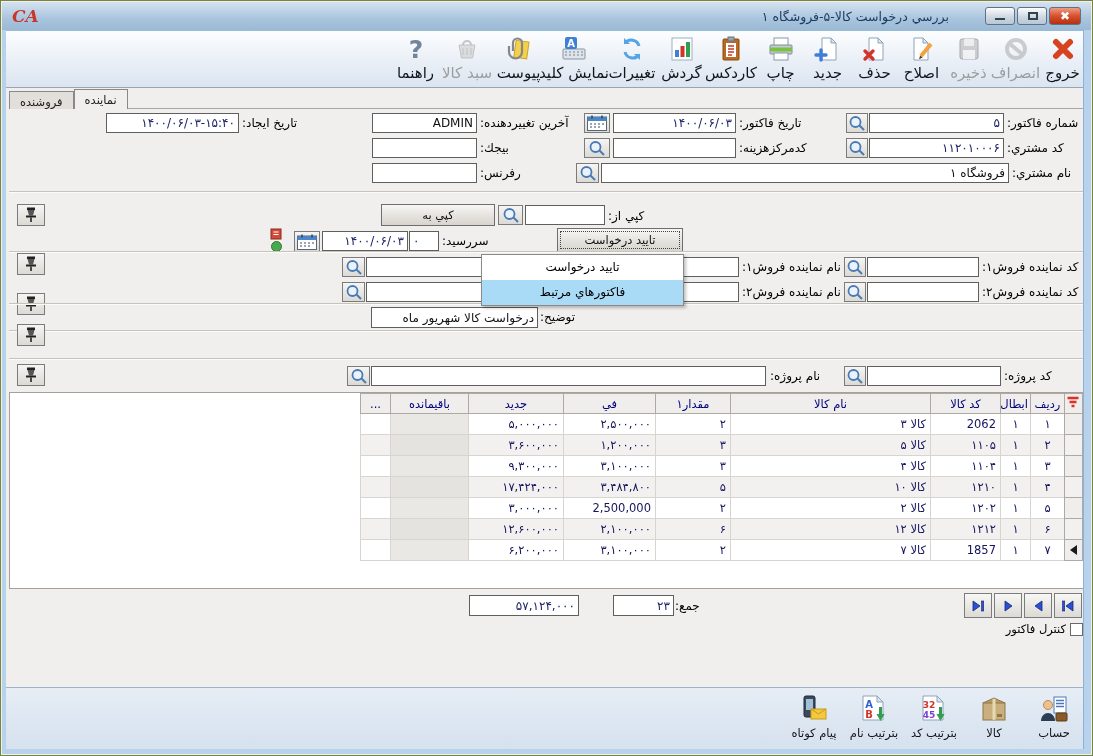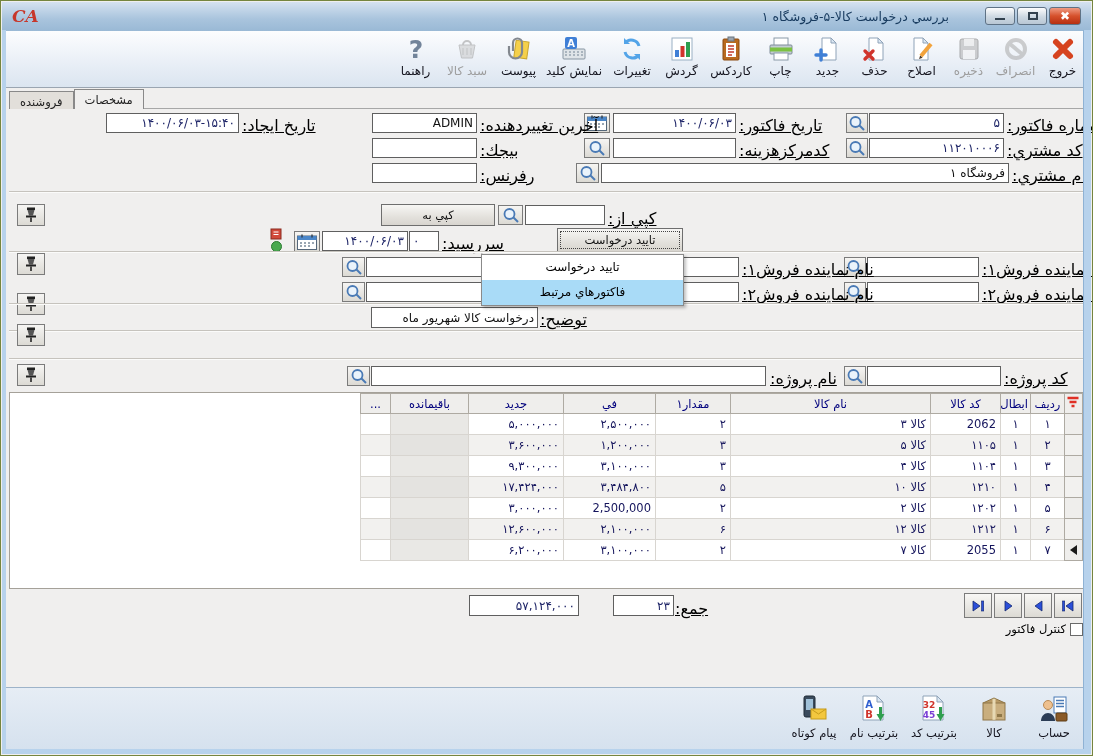--- a/index.html
+++ b/index.html
@@ -28,33 +28,33 @@
   .glyph-max { position:absolute; left:10px; top:4px; width:10px; height:8px; border:2px solid #33424f; }
   .glyph-x { position:absolute; left:0; right:0; top:1px; text-align:center; color:#fff; font-size:12px; font-weight:bold; }
 
   
   .toolbar { position:absolute; top:30px; left:2px; right:2px; height:57px;
     background:linear-gradient(#fcfdfe,#e8eef6 60%,#dbe5f0); border-bottom:1px solid #9aa5b1;
     display:flex; flex-direction:row-reverse; align-items:flex-start; padding:2px 4px 0 0; }
   .titem { display:flex; flex-direction:column; align-items:center; width:47px; padding-top:1px; cursor:default; }
   .titem.w64{width:64px} .titem.w82{width:84px} .titem.w56{width:56px} .titem.w52{width:52px}
   .ticon { height:30px; display:flex; align-items:center; justify-content:center; }
-  .tlabel { font-size:12px; color:#14141e; direction:rtl; white-space:nowrap; }
+  .tlabel { font-size:15px; color:#14141e; direction:rtl; white-space:nowrap; }
   .titem.disabled .tlabel { color:#9d9d9d; }
   .titem.disabled .ticon { filter:grayscale(1); opacity:.55; }
 
   
   .tabstrip { position:absolute; top:88px; left:8px; height:20px; direction:rtl; display:flex; z-index:3; }
   .tab { font-size:11.5px; padding:3px 10px 0 10px; height:20px; border:1px solid #898989; border-bottom:none;
     background:#e2dfda; color:#222; margin-top:2px; height:18px; }
   .tab.active { background:#f0efee; margin-top:0; height:20px; position:relative; }
   .panel-line { position:absolute; top:107px; left:8px; right:9px; height:1px; background:#a7a7a7; z-index:1; }
 
   
-  .lbl { position:absolute; direction:rtl; font-size:16px; color:#000; white-space:nowrap;text-decoration:underline; }
+  .lbl { position:absolute; direction:rtl; font-size:12px; color:#000; white-space:nowrap; }
   .inp { position:absolute; height:20px; border:1px solid #5f5f5f; background:#fff;
     font-family:"DejaVu Sans",sans-serif; font-size:12px; color:#1c2366; padding:0 3px;
     direction:rtl; text-align:right; }
   .inp.ltr { direction:ltr; }
   .btn { position:absolute; border:1px solid #6e6e6e; background:linear-gradient(#f7f6f4,#e3e1dc 60%,#d8d5cf);
     font-family:"DejaVu Sans",sans-serif; font-size:11.5px; color:#111; direction:rtl; text-align:center; }
   .btn.focused { outline:1px dotted #444; outline-offset:-4px; }
   .sqbtn { position:absolute; border:1px solid #7b7b7b; background:linear-gradient(#f6f5f3,#dcdad4);
     display:flex; align-items:center; justify-content:center; padding:0; }
   .sep { position:absolute; left:8px; right:9px; height:2px;
@@ -259,21 +259,21 @@
       <span class="ticon">
           <svg width="28" height="28">
             <text x="14" y="23" text-anchor="middle" font-size="25" font-weight="bold" fill="#72849a">?</text>
           </svg>
         </span>
       <span class="tlabel">راهنما</span>
     </div>
   </div>
 
   <div class="tabstrip">
-    <div class="tab active">مشخصات</div>
+    <div class="tab active">نماينده</div>
     <div class="tab">فروشنده</div>
   </div>
   <div class="panel-line"></div>
 
   <span class="lbl" style="left:1006px;top:115px">شماره فاكتور:</span>
   <input class="inp" style="left: 868px; top: 112px; width: 135px;" readonly="" value="۵">
   <button class="sqbtn" style="left:845px;top:112px;width:22px;height:20px">
       <svg width="20" height="18">
         <circle cx="8.5" cy="8" r="5" fill="#eaf3fb" stroke="#4a7ab5" stroke-width="1.8"></circle>
         <path d="M12.5 11.5 17 16" stroke="#4a7ab5" stroke-width="2"></path>
@@ -562,21 +562,21 @@
           <td class="c-num">۱۲,۶۰۰,۰۰۰</td>
           <td class="rem"></td>
           <td></td>
         </tr>
           <tr style="" class="current">
           <td class="ind">
               <span class="row-arrow"></span>
             </td>
           <td class="c-center">۷</td>
           <td class="c-center">۱</td>
-          <td class="c-num">2055</td>
+          <td class="c-num">1857</td>
           <td class="c-name">كالا ۷</td>
           <td class="c-num">۲</td>
           <td class="c-num">۳,۱۰۰,۰۰۰</td>
           <td class="c-num">۶,۲۰۰,۰۰۰</td>
           <td class="rem"></td>
           <td></td>
         </tr>
         </tbody>
     </table>
   </div>

